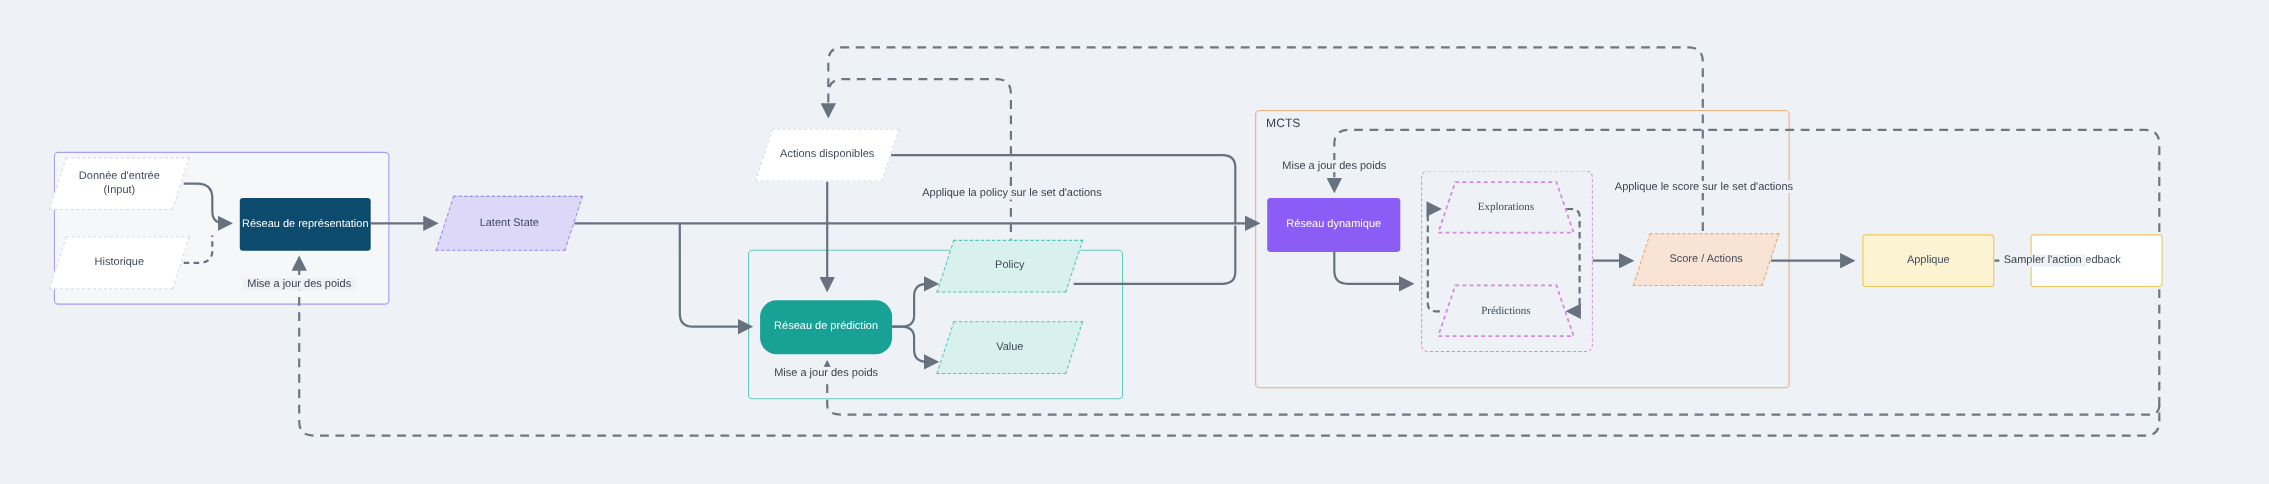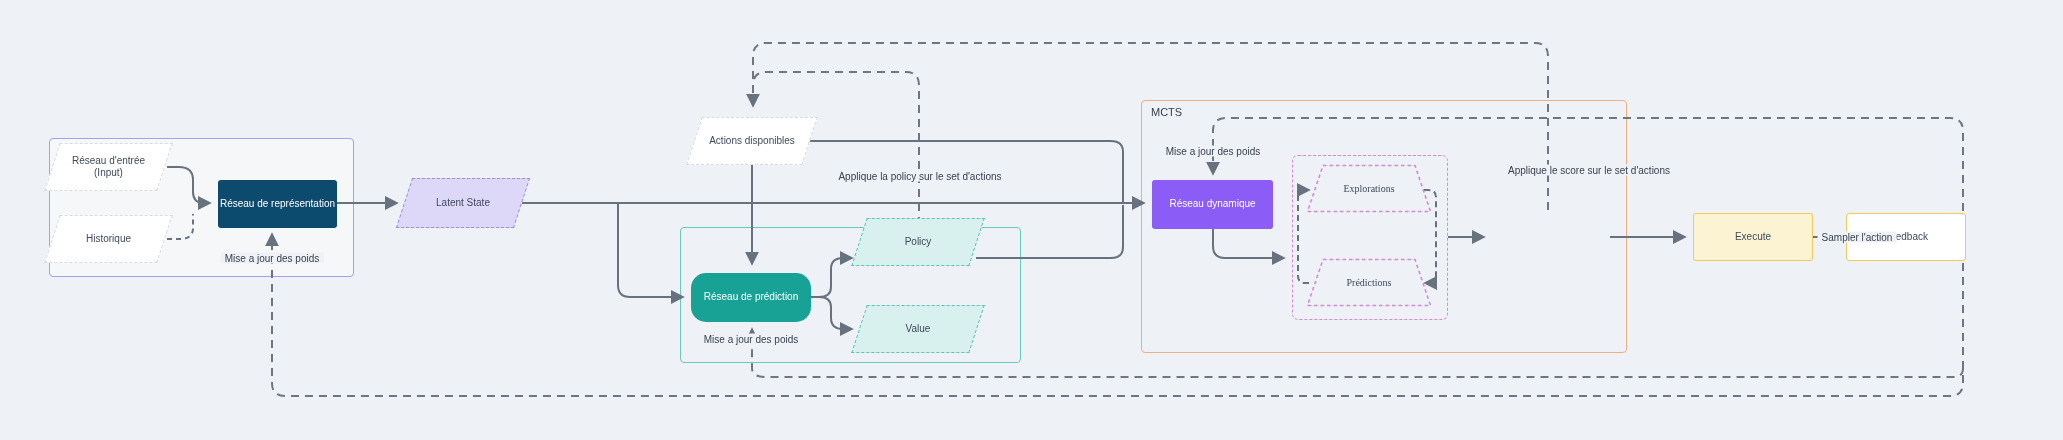--- a/index.html
+++ b/index.html
@@ -71,21 +71,21 @@
       <path d="M919,225 V85 Q919,72 906,72 H766 Q753,72 753,85"></path>
       <path d="M1963,211 V131 Q1963,118 1950,118 H1226 Q1213,118 1213,131 V173" marker-end="url(#ar)"></path>
       <path d="M1963,263 V383 Q1963,396 1950,396 H285 Q272,396 272,383 V235" marker-end="url(#ar)"></path>
       <path d="M1963,368 Q1963,377 1954,377 H765 Q752,377 752,368 V330" marker-end="url(#ar)"></path>
     </g>
   </svg>
 
   <div class="node pgram" style="left:52px;top:143px;width:113px;height:48px;">
     <span class="bg bg-white"></span>
     <span>
-        <span style="display:block">Réseau d'entrée</span>
+        <span style="display:block">Donnée d'entrée</span>
         <span style="display:block">(Input)</span>
       </span>
   </div>
 
   <div class="node pgram" style="left:52px;top:215px;width:113px;height:48px;">
     <span class="bg bg-white"></span>
     <span>Historique</span>
   </div>
 
   <div class="node rect fill-purple" style="left:218px;top:180px;width:119px;height:48px;">
@@ -104,21 +104,21 @@
 
   <div class="node rect fill-teal" style="left:691px;top:273px;width:120px;height:49px;border-radius:15px;">
     <span>Réseau de prédiction</span>
   </div>
 
   <div class="node pgram" style="left:859px;top:218px;width:118px;height:48px;">
     <span class="bg bg-mint"></span>
     <span>Policy</span>
   </div>
 
-  <div class="node pgram" style="left:859px;top:305px;width:118px;height:48px;">
+  <div class="node pgram" style="left:859px;top:292px;width:118px;height:48px;">
     <span class="bg bg-mint"></span>
     <span>Value</span>
   </div>
 
   <div class="node rect fill-orange" style="left:1152px;top:180px;width:121px;height:49px;">
     <span>Réseau dynamique</span>
   </div>
 
   <div class="trap" style="left:1306px;top:164px;width:126px;height:49px;">
     <svg width="126" height="49" viewBox="0 0 126 49">
@@ -127,29 +127,33 @@
     <span class="lbl">Explorations</span>
   </div>
 
   <div class="trap" style="left:1306px;top:258px;width:126px;height:49px;">
     <svg width="126" height="49" viewBox="0 0 126 49">
       <polygon points="17,1.5 109,1.5 124.5,47.5 1.5,47.5" fill="none" stroke="#d788dc" stroke-width="1.6" stroke-dasharray="3.5,3"></polygon>
     </svg>
     <span class="lbl">Prédictions</span>
   </div>
 
+  <div class="node pgram" style="left:1492px;top:212px;width:118px;height:48px;">
+    <span class="bg bg-peach"></span>
+    <span>Score / Actions</span>
+  </div>
 
   <div class="node rect rect-yellow" style="left:1693px;top:213px;width:120px;height:48px;">
-    <span>Execute</span>
+    <span>Applique</span>
   </div>
 
   <div class="node rect rect-white-y" style="left:1846px;top:213px;width:120px;height:48px;">
     <span>Feedback</span>
   </div>
 
   <div class="elabel" style="left:272px;top:258px;">Mise a jour des poids</div>
   <div class="elabel" style="left:751px;top:339px;">Mise a jour des poids</div>
   <div class="elabel" style="left:1213px;top:151px;">Mise a jour des poids</div>
   <div class="elabel" style="left:920px;top:176px;">Applique la policy sur le set d'actions</div>
-  <div class="elabel" style="left:1549px;top:170px;margin-left:40px;">Applique le score sur le set d'actions</div>
+  <div class="elabel" style="left:1549px;top:170px;">Applique le score sur le set d'actions</div>
   <div class="elabel" style="left:1857px;top:237px;">Sampler l'action</div>
 
 </div>
 
 </body></html>

